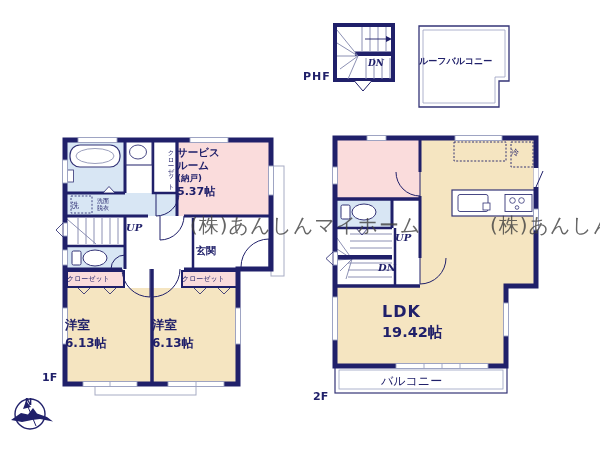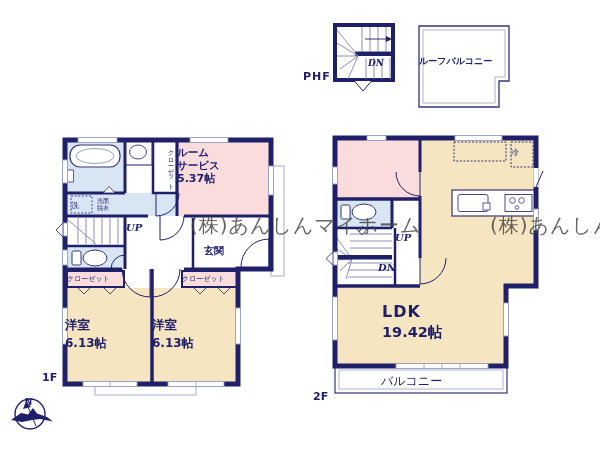--- a/index.html
+++ b/index.html
@@ -19,21 +19,21 @@
 
   #f1-label{left:42px;top:371px;font-size:11px}
   #f1-closet-vertical{left:156px;top:143px;width:19px;height:48px;font-size:6.5px;
       font-weight:normal;writing-mode:vertical-rl;text-align:center;letter-spacing:1px}
   #f1-service{left:177px;top:146px;width:94px;line-height:13px;font-size:10.5px}
   #f1-service .sm{font-size:8.5px}
   #f1-service .num{font-size:11px}
   #f1-washer{left:71px;top:200px;width:21px;font-size:8px;font-weight:normal}
   #f1-washroom{left:97px;top:198px;font-size:6px;line-height:6.5px;font-weight:normal}
   #f1-up{left:126px;top:222px;font-size:10px}
-  #f1-entrance{left:204px;top:244px;width:44px;font-size:10px}
+  #f1-entrance{left:196px;top:244px;width:44px;font-size:10px}
   #f1-closet-left{left:67px;top:271px;width:57px;height:16px;line-height:16px;font-size:7px;font-weight:normal}
   #f1-closet-right{left:182px;top:271px;width:56px;height:16px;line-height:16px;font-size:7px;font-weight:normal}
   #f1-bed-left{left:65px;top:316px;width:87px;font-size:12.5px;line-height:18px}
   #f1-bed-right{left:152px;top:316px;width:86px;font-size:12.5px;line-height:18px}
   .roomsize{font-size:12px}
 
   #f2-label{left:313px;top:390px;font-size:11px}
   #f2-storage{left:335px;top:149px;width:85px;font-size:10px;line-height:14px}
   #f2-storage .num{font-size:10.5px}
   #f2-fridge{left:511px;top:147px;width:22px;font-size:8px;font-weight:normal}
@@ -193,22 +193,23 @@
   </g>
 </svg>
 
 <div class="lbl ital" id="phf-dn">DN</div>
 <div class="lbl" id="phf-label">PHF</div>
 <div class="lbl ctr" id="roof-balcony-label">ルーフバルコニー</div>
 
 <div class="lbl" id="f1-label">1F</div>
 <div class="lbl" id="f1-closet-vertical">クローゼット</div>
 <div class="lbl ctr" id="f1-service">
+  <span style="display:block">サービス</span>
   <span style="display:block">ルーム</span>
-  <span style="display:block">サービス</span>
+  <span style="display:block" class="sm">(納戸)</span>
   <span style="display:block" class="num">5.37帖</span>
 </div>
 <div class="lbl ctr" id="f1-washer">洗</div>
 <div class="lbl" id="f1-washroom">
   <span style="display:block">洗面</span>
   <span style="display:block">脱衣</span>
 </div>
 <div class="lbl ital" id="f1-up">UP</div>
 <div class="lbl ctr" id="f1-entrance">玄関</div>
 <div class="lbl ctr" id="f1-closet-left">クローゼット</div>

